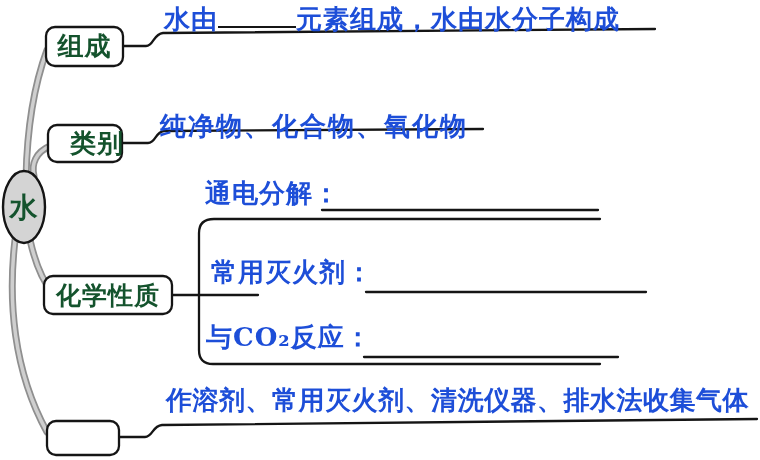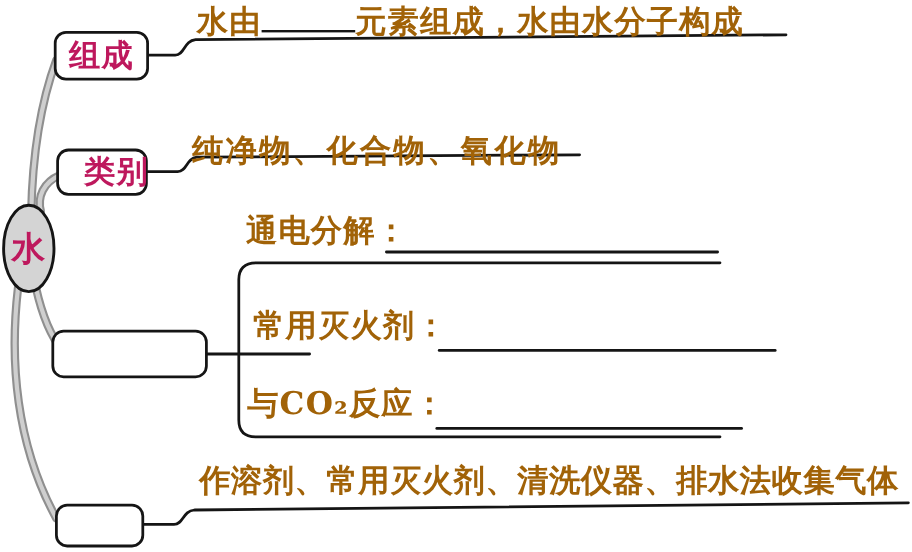--- a/index.html
+++ b/index.html
@@ -12,26 +12,26 @@
     color:#151515;
   }
   #artwork{position:absolute;left:0;top:0;}
   .txt{
     position:absolute;
     font-weight:700;
     font-size:26px;
     line-height:1.15;
     letter-spacing:1px;
     white-space:nowrap;
-    color:#a16207;
+    color:#1d4ed8;
   }
   .node-label{
     position:absolute;
     display:flex;align-items:center;justify-content:center;
-    font-weight:700;font-size:26px;letter-spacing:1px;color:#be185d;
+    font-weight:700;font-size:26px;letter-spacing:1px;color:#14532d;
   }
   .blank{
     display:inline-block;
     width:78px;height:20px;
     border-bottom:2.5px solid #151515;
     vertical-align:baseline;
   }
 </style>
 </head>
 <body>
@@ -77,20 +77,21 @@
       <rect x="48" y="125" width="74" height="37" rx="9"></rect>
       <rect x="44" y="276" width="128" height="38" rx="9"></rect>
       <rect x="47" y="421" width="72" height="34" rx="9"></rect>
     </g>
   </svg>
 
   <div class="node-label" style="left:3px;top:172px;width:42px;height:72px;font-size:28px;">水</div>
 
   <div class="node-label" style="left:46px;top:27px;width:77px;height:39px;">组成</div>
   <div class="node-label" style="left:48px;top:125px;width:74px;height:37px;padding-left:12px;">类别</div>
+  <div class="node-label" style="left:44px;top:276px;width:128px;height:38px;font-size:25px;">化学性质</div>
   <div class="node-label" style="left:47px;top:421px;width:72px;height:34px;font-size:25px;margin-top:45px;">用途</div>
 
   <div class="txt" style="left:164px;top:5px;">
     <span>水由</span><span class="blank"></span><span>元素组成，水由水分子构成</span>
   </div>
 
   <div class="txt" style="left:160px;top:112px;letter-spacing:2px;">纯净物、化合物、氧化物</div>
 
   <div class="txt" style="left:205px;top:179px;">通电分解：</div>
   <div class="txt" style="left:211px;top:258px;">常用灭火剂：</div>

